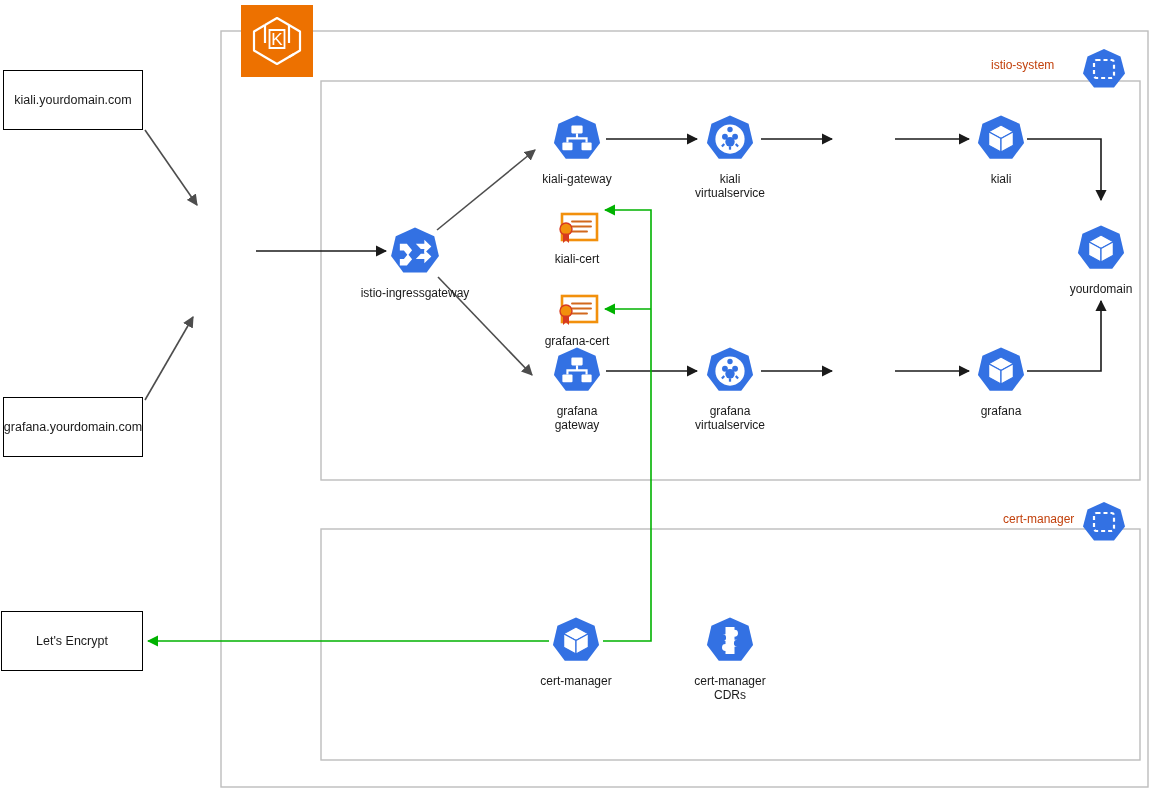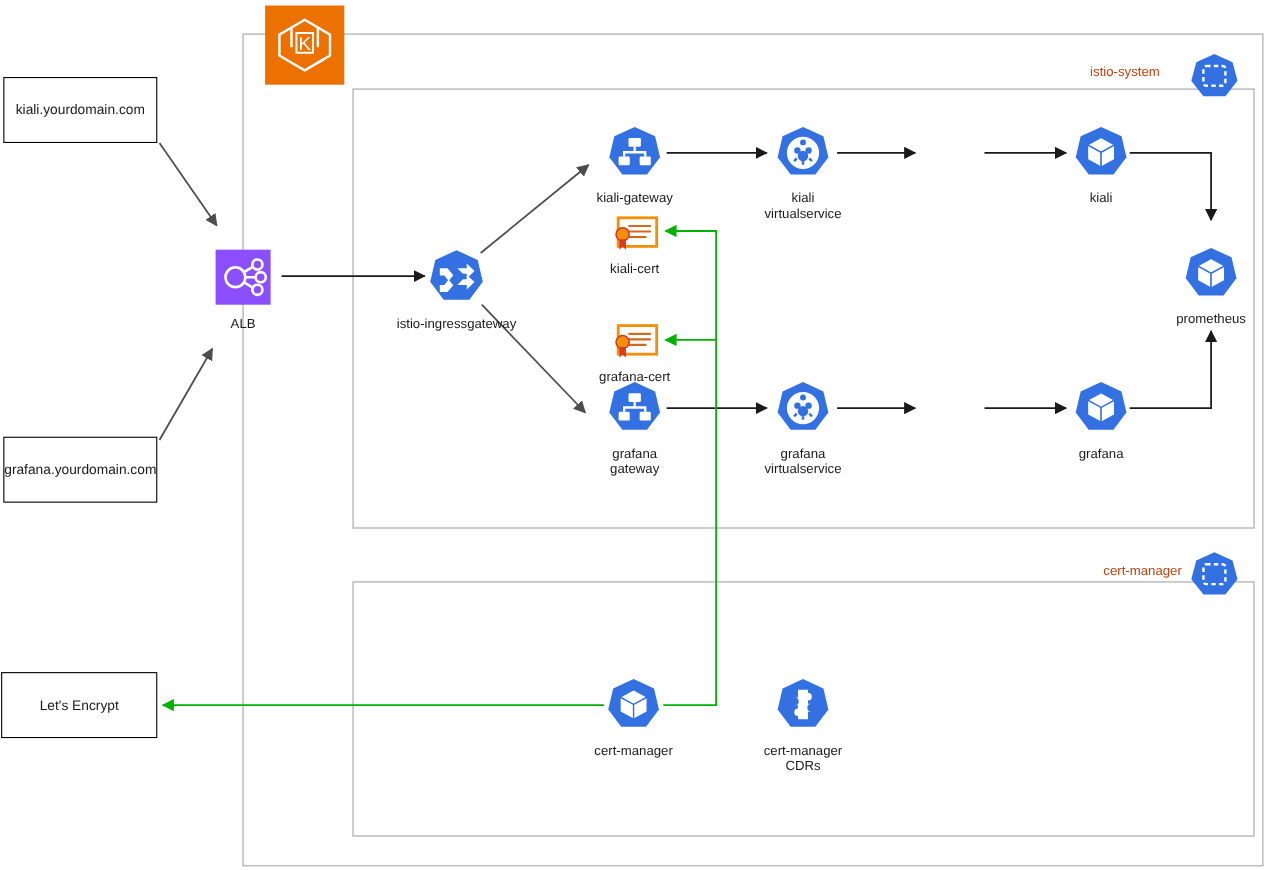--- a/index.html
+++ b/index.html
@@ -155,37 +155,20 @@
   </div>
 
   <div class="textbox" style="left:3px; top:397px; width:140px; height:60px;">
     <span>grafana.yourdomain.com</span>
   </div>
 
   <div class="textbox" style="left:1px; top:611px; width:142px; height:60px;text-align:center;">
     <span>Let's Encrypt</span>
   </div>
 
-  <div class="node" style="left:176px; top:224px; width:90px;">
-    <span class="glyph">
-      <svg width="56" height="56" viewBox="0 0 56 56">
-        <rect x="3" y="3" width="50" height="50" fill="#8C4FFF"></rect>
-        <g fill="none" stroke="#ffffff" stroke-width="2.4">
-          <circle cx="21" cy="28" r="9"></circle>
-          <circle cx="41" cy="16.5" r="4.6"></circle>
-          <circle cx="44" cy="28" r="4.6"></circle>
-          <circle cx="41" cy="39.5" r="4.6"></circle>
-          <path d="M28.5 23.5 L36.8 18.6"></path>
-          <path d="M30 28 L39.4 28"></path>
-          <path d="M28.5 32.5 L36.8 37.4"></path>
-        </g>
-      </svg>
-    </span>
-    <span class="caption">ALB</span>
-  </div>
 
   <div class="node" style="left:351px; top:224px; width:128px;">
     <span class="glyph">
       <svg width="56" height="56" viewBox="0 0 48 48">
         <path d="M24 3 L40.5 10.5 L44.5 27.5 L34 41.5 L14 41.5 L3.5 27.5 L7.5 10.5 Z" fill="#3371E3"></path>
         <g fill="#ffffff">
           <path d="M11 17 h6 l4.5 5.5 -3.6 4.4 -3.4 -4.2 h-3.5 z"></path>
           <path d="M11 30 h3.5 l3.4 -4.2 3.6 4.4 -4.5 5.3 h-6 z"></path>
           <path d="M26.5 17 h5.5 v-3.6 l6 5.8 -6 5.8 v-3.6 h-3 l-4.3 -4.4 z"></path>
           <path d="M26.5 30 h5.5 v3.6 l6 -5.8 -6 -5.8 v3.6 h-3 l-4.3 4.4 z"></path>
@@ -241,21 +224,21 @@
         <g fill="#ffffff" stroke="#3371E3" stroke-width="1.1" stroke-linejoin="round">
           <path d="M24 11.5 L35 17.5 L24 23.5 L13 17.5 Z"></path>
           <path d="M13 17.5 L24 23.5 L24 35.5 L13 29.5 Z"></path>
           <path d="M35 17.5 L35 29.5 L24 35.5 L24 23.5 Z"></path>
         </g>
       </svg>
     </span>
     <span class="caption">kiali</span>
   </div>
 
-  <div class="node" style="left:527px; top:196px; width:100px;">
+  <div class="node" style="left:527px; top:212px; width:100px;">
     <span class="glyph">
       <svg width="46" height="34" viewBox="0 0 46 34">
         <rect x="8" y="2" width="35" height="26" fill="#ffffff" stroke="#F2900C" stroke-width="2.6"></rect>
         <g stroke="#D2691E" stroke-width="1.9" stroke-linecap="round">
           <path d="M18 9.5 H37"></path>
           <path d="M18 14.5 H37"></path>
           <path d="M18 19.5 H33"></path>
         </g>
         <circle cx="12" cy="17" r="6" fill="#F2900C" stroke="#D73A20" stroke-width="1.4"></circle>
         <path d="M9 21.5 L9 31 L12 28.2 L15 31 L15 21.5 Z" fill="#D73A20"></path>
@@ -338,21 +321,21 @@
     <span class="glyph">
       <svg width="54" height="54" viewBox="0 0 48 48">
         <path d="M24 3 L40.5 10.5 L44.5 27.5 L34 41.5 L14 41.5 L3.5 27.5 L7.5 10.5 Z" fill="#3371E3"></path>
         <g fill="#ffffff" stroke="#3371E3" stroke-width="1.1" stroke-linejoin="round">
           <path d="M24 11.5 L35 17.5 L24 23.5 L13 17.5 Z"></path>
           <path d="M13 17.5 L24 23.5 L24 35.5 L13 29.5 Z"></path>
           <path d="M35 17.5 L35 29.5 L24 35.5 L24 23.5 Z"></path>
         </g>
       </svg>
     </span>
-    <span class="caption">prometheus</span>
+    <span class="caption">yourdomain</span>
   </div>
 
   <div class="node" style="left:526px; top:614px; width:100px;">
     <span class="glyph">
       <svg width="54" height="54" viewBox="0 0 48 48">
         <path d="M24 3 L40.5 10.5 L44.5 27.5 L34 41.5 L14 41.5 L3.5 27.5 L7.5 10.5 Z" fill="#3371E3"></path>
         <g fill="#ffffff" stroke="#3371E3" stroke-width="1.1" stroke-linejoin="round">
           <path d="M24 11.5 L35 17.5 L24 23.5 L13 17.5 Z"></path>
           <path d="M13 17.5 L24 23.5 L24 35.5 L13 29.5 Z"></path>
           <path d="M35 17.5 L35 29.5 L24 35.5 L24 23.5 Z"></path>

